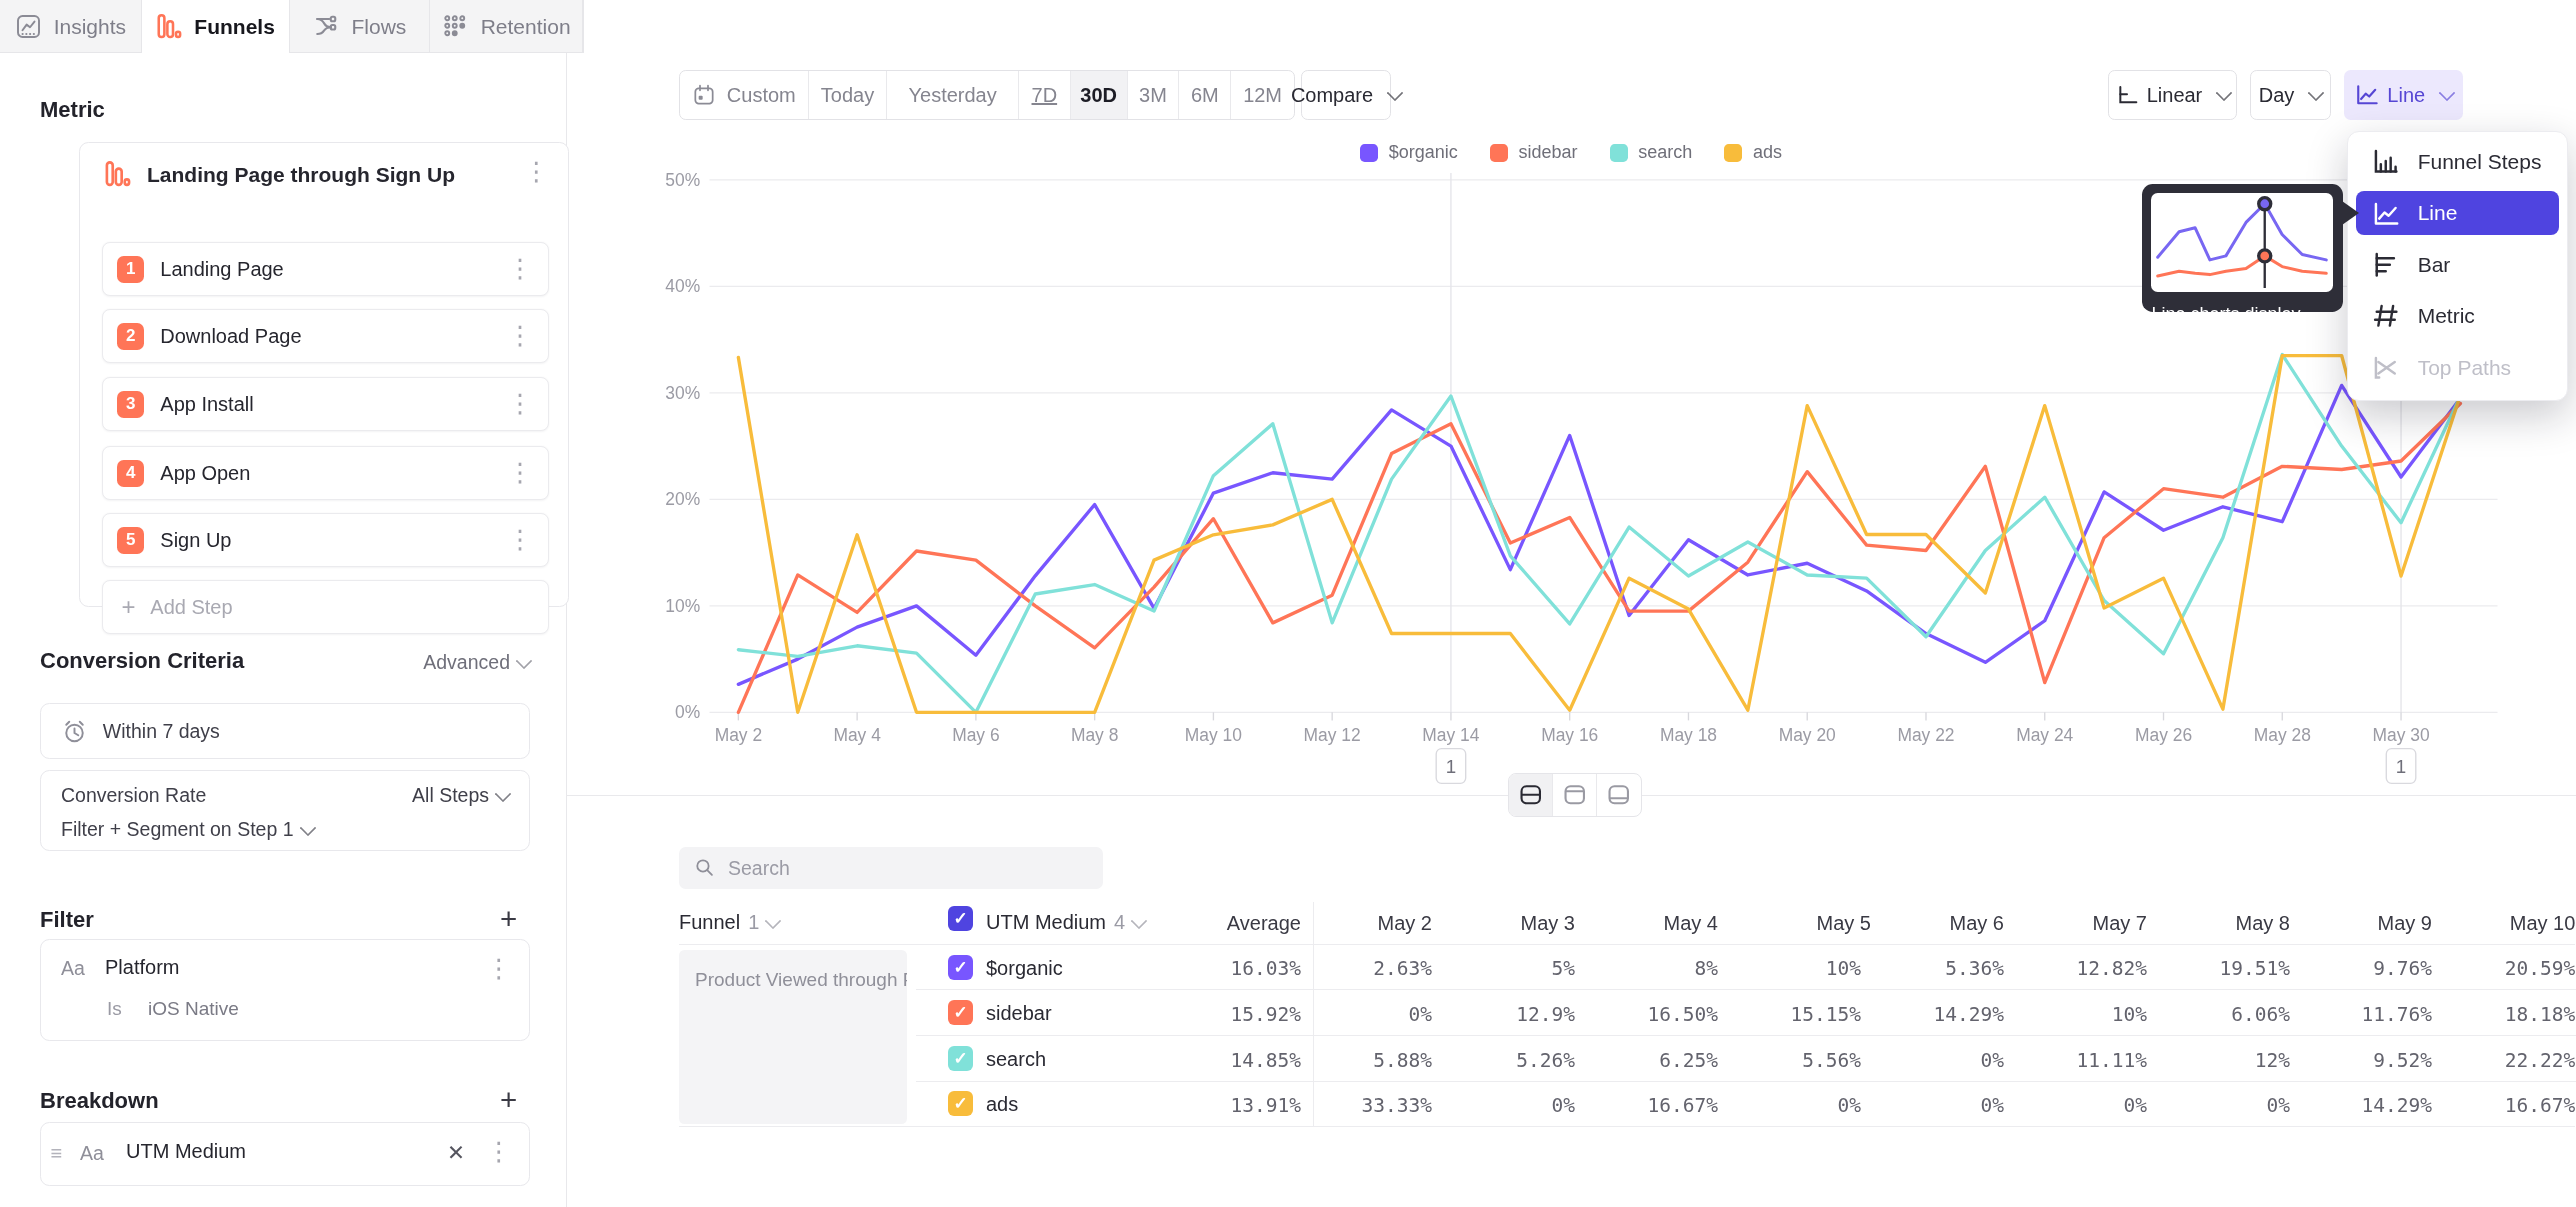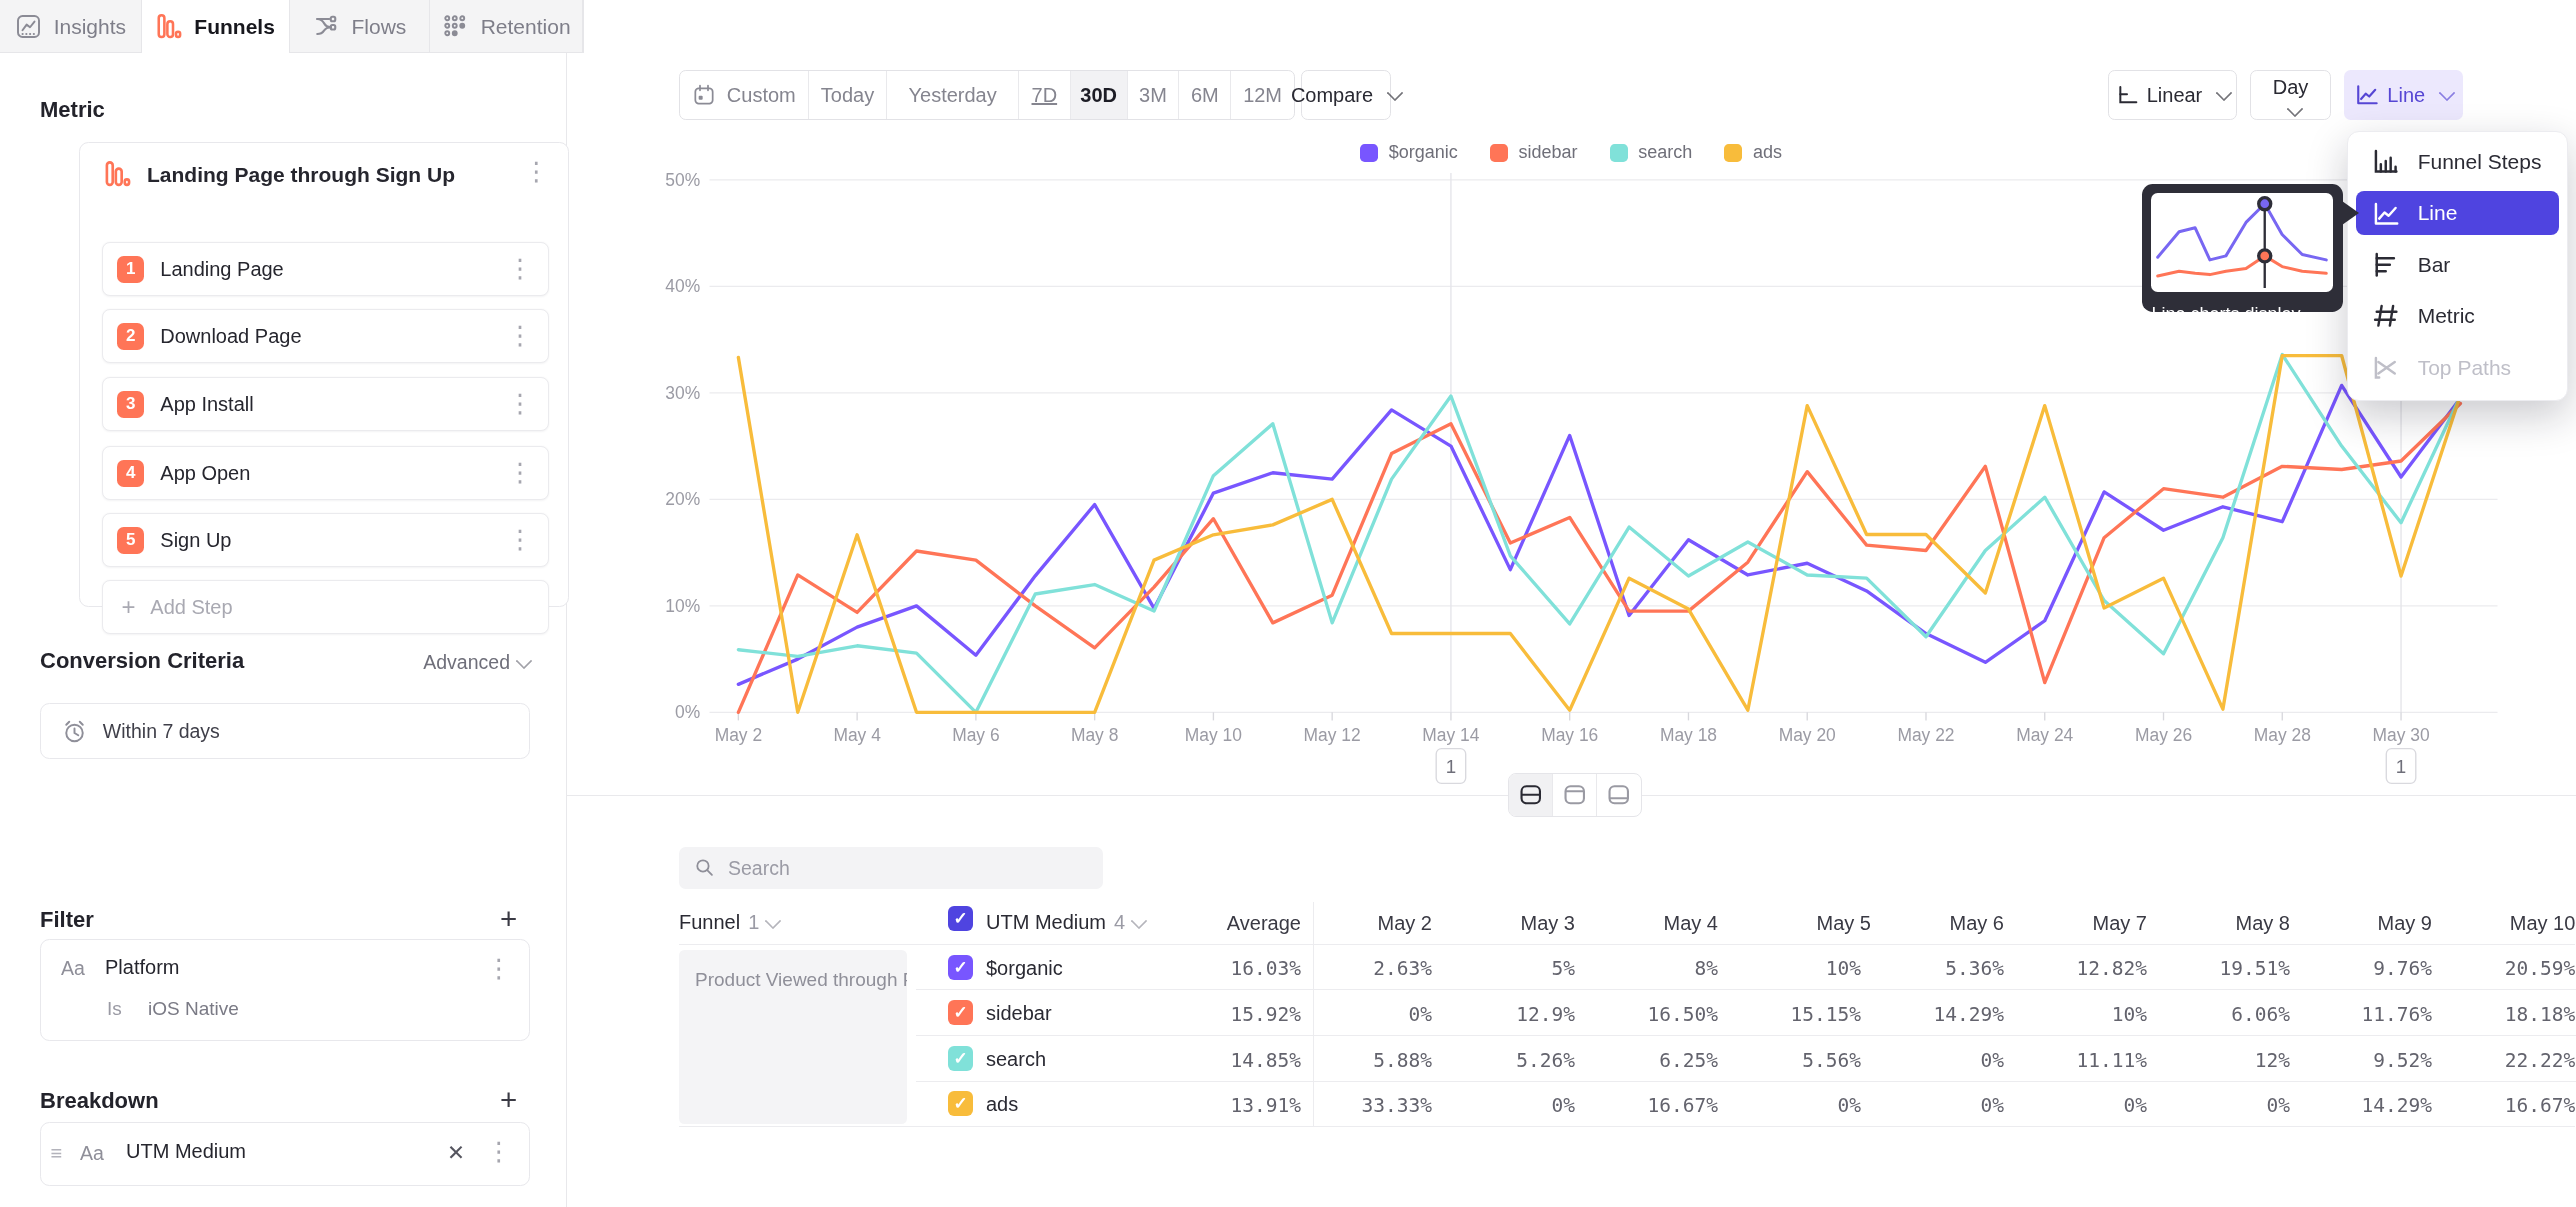--- a/index.html
+++ b/index.html
@@ -188,20 +188,31 @@
     <span class="icn" style="width:27px;height:27px;margin:0 14.8px 0 20px;color:#8f8f99;" id="clock-icon">
         <svg viewBox="0 0 36 36" fill="none" stroke="currentColor" stroke-width="2.6" stroke-linecap="round">
           <circle cx="18" cy="20" r="11"></circle>
           <path d="M18 14v6l5 3"></path>
           <path d="M7 9l4-4M29 9l-4-4"></path>
         </svg>
       </span>
     <span style="font-size:19.5px;color:#3f3f49;">Within 7 days</span>
   </div>
 
+  <div class="abs card" style="left:40px;top:770px;width:490px;height:81px;">
+    <span class="abs" style="left:20px;top:13.4px;font-size:19.5px;color:#3f3f49;">Conversion Rate</span>
+    <span class="abs" style="right:20px;top:13.4px;display:flex;align-items:center;font-size:19.5px;color:#3f3f49;">
+      <span>All Steps</span>
+        <span class="chev"></span>
+    </span>
+    <span class="abs" style="left:20px;top:47px;display:flex;align-items:center;font-size:19.5px;color:#3f3f49;">
+      <span>Filter + Segment on Step 1</span>
+        <span class="chev"></span>
+    </span>
+  </div>
 
   <div class="abs h-sec" style="left:40px;top:907px;">Filter</div>
   <div class="abs" style="left:500px;top:902px;font-size:29.5px;color:#3a3a44;font-weight:400;">+</div>
 
   <div class="abs card" style="left:40px;top:939px;width:490px;height:102px;">
     <span class="abs grey" style="left:20px;top:17.4px;font-size:19.5px;">Aa</span>
     <span class="abs" style="left:64px;top:16px;font-size:20px;font-weight:500;color:#26262e;">Platform</span>
     <span class="abs kebab" style="right:17.4px;top:16px;">⋮</span>
     <span class="abs" style="left:66px;top:58px;font-size:19px;color:#9a9aa4;">Is</span>
     <span class="abs" style="left:107px;top:58px;font-size:19px;color:#7a7a85;">iOS Native</span>
@@ -258,21 +269,21 @@
   <div class="abs btn" style="left:2108px;top:70px;width:129px;height:50px;">
     <span class="icn" style="width:24px;height:24px;color:#2a2a33;" id="linear-icon">
         <svg viewBox="0 0 36 36" fill="none" stroke="currentColor" stroke-width="3" stroke-linecap="round">
           <path d="M8 6v23h24"></path>
           <path d="M8 17h10"></path>
         </svg>
       </span>
     <span>Linear</span>
       <span class="chev"></span>
   </div>
-  <div class="abs btn" style="left:2250px;top:70px;width:81px;height:50px;flex-direction:column;">
+  <div class="abs btn" style="left:2250px;top:70px;width:81px;height:50px;">
     <span>Day</span>
       <span class="chev"></span>
   </div>
   <div class="abs btn" style="left:2344px;top:70px;width:119px;height:50px;background:#ECE8FD;border:none;color:#5646D4;">
     <span class="icn" style="width:25.5px;height:25.5px;" id="linebtn-icon">
         <svg viewBox="0 0 36 36" fill="none" stroke="currentColor" stroke-width="3" stroke-linecap="round" stroke-linejoin="round">
           <path d="M6 6v24h26"></path>
           <polyline points="10,24 16.5,16.5 21.5,20.5 30,11"></polyline>
         </svg>
       </span>

